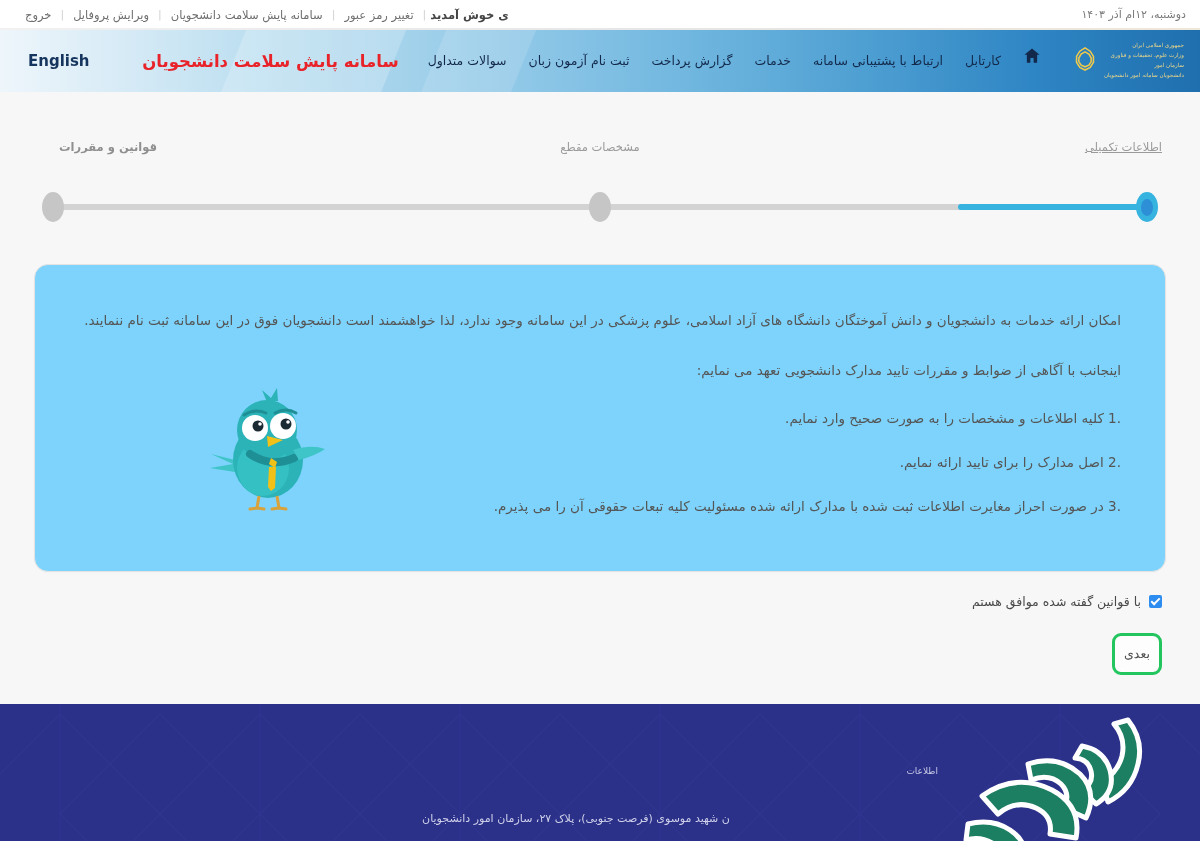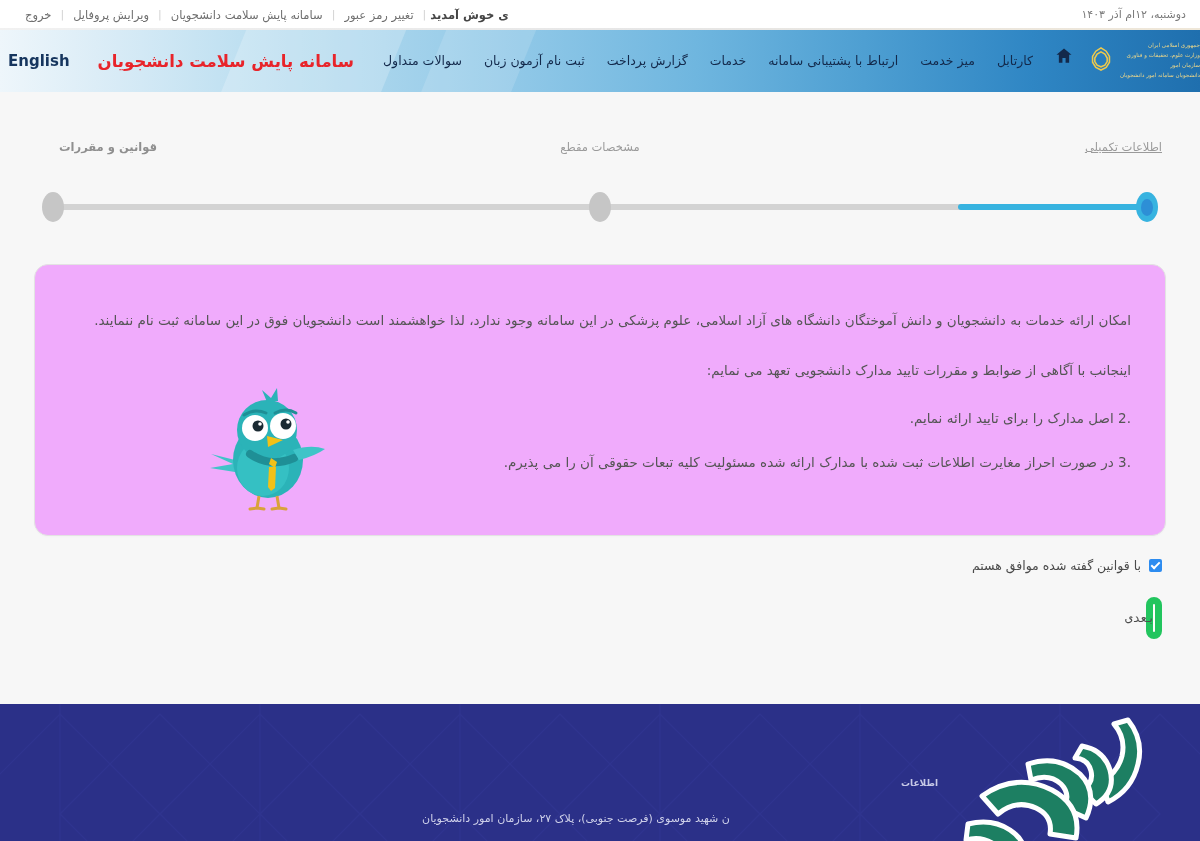--- a/index.html
+++ b/index.html
@@ -219,24 +219,24 @@
     background: #2d8fd6;
   }
   .step-dot.d-mid { right: calc(50% - 11px); }
   .step-dot.d-left { left: -6px; }
 
   
   .card {
     margin: 42px auto 0 auto;
     width: 1132px;
     min-height: 272px;
-    background: #f0abfc;
+    background: #7dd3fc;
     border: 1px solid #e3e3e3;
     border-radius: 14px;
-    padding: 42px 34px 34px 42px;
+    padding: 42px 44px 34px 42px;
     box-shadow: 0 1px 2px rgba(0,0,0,.02);
   }
   .card p {
     font-size: 13.5px;
     color: #555555;
     line-height: 2.05;
     text-align: right;
     margin-bottom: 22px;
   }
   .card .terms-list {
@@ -288,28 +288,28 @@
   
   .btn-row {
     width: 1132px;
     margin: 24px auto 0 auto;
     display: flex;
     justify-content: flex-start;
     padding-right: 4px;
   }
   .btn-next {
     background: #fdfdfd;
-    border: 7px solid #22c55e;
+    border: 3px solid #22c55e;
     border-radius: 9px;
-    width: 16px;
+    width: 50px;
     height: 42px;
     font-size: 12.5px;
     color: #4c4c4c;
     cursor: pointer;
-    font-family: Liberation Mono, monospace;
+    font-family: Liberation Serif, serif;
   }
 
   
   .mascot {
     position: absolute;
     left: 205px;
     top: 296px;
     width: 130px;
     height: 125px;
     pointer-events: none;
@@ -339,25 +339,24 @@
   .footer-logo {
     position: absolute;
     right: 38px;
     top: 8px;
     width: 230px;
     height: 150px;
   }
   .footer-side-word{
     position:absolute;
     right: 262px;
-    top: 74px;
+    top: 62px;
     font-size: 9px;
     color: #c7c9e6;
     white-space: nowrap;
-    font-weight: bold;
   }
 </style>
 </head>
 <body>
 
 <div class="topbar">
   <div class="topbar-date">دوشنبه، ۱۲ام آذر ۱۴۰۳</div>
   <div class="topbar-links">
     <span class="tl welcome">ی خوش آمدید</span>
     <span class="sep">|</span>
@@ -392,21 +391,20 @@
 
   <div class="nav-items">
     <a class="nav-item home" href="#">
       <span>
         <svg width="20" height="19" viewBox="0 0 24 24" fill="#13294b">
           <path d="M12 3 L2.5 11 H5.5 V21 H10 V15 H14 V21 H18.5 V11 H21.5 Z"></path>
         </svg>
       </span>
     </a>
     <a class="nav-item" href="#">کارتابل</a>
-    <a class="nav-item" href="#">میز خدمت</a>
     <a class="nav-item" href="#">ارتباط با پشتیبانی سامانه</a>
     <a class="nav-item" href="#">خدمات</a>
     <a class="nav-item" href="#">گزارش پرداخت</a>
     <a class="nav-item" href="#">ثبت نام آزمون زبان</a>
     <a class="nav-item" href="#">سوالات متداول</a>
   </div>
 
   <div class="nav-brand">سامانه پایش سلامت دانشجویان</div>
 
   <div class="nav-right-spacer"></div>
@@ -434,20 +432,24 @@
         </div>
       <div class="step-dot d-mid"></div>
       <div class="step-dot d-left"></div>
     </div>
   </div>
 
   <div class="card">
     <p>امکان ارائه خدمات به دانشجویان و دانش آموختگان دانشگاه های آزاد اسلامی، علوم پزشکی در این سامانه وجود ندارد، لذا خواهشمند است دانشجویان فوق در این سامانه ثبت نام ننمایند.</p>
     <p>اینجانب با آگاهی از ضوابط و مقررات تایید مدارک دانشجویی تعهد می نمایم:</p>
     <ul class="terms-list">
+      <li>
+        <span class="num">1.</span>
+        <span>کلیه اطلاعات و مشخصات را به صورت صحیح وارد نمایم.</span>
+      </li>
       <li>
         <span class="num">2.</span>
         <span>اصل مدارک را برای تایید ارائه نمایم.</span>
       </li>
       <li>
         <span class="num">3.</span>
         <span>در صورت احراز مغایرت اطلاعات ثبت شده با مدارک ارائه شده مسئولیت کلیه تبعات حقوقی آن را می پذیرم.</span>
       </li>
     </ul>
   </div>

